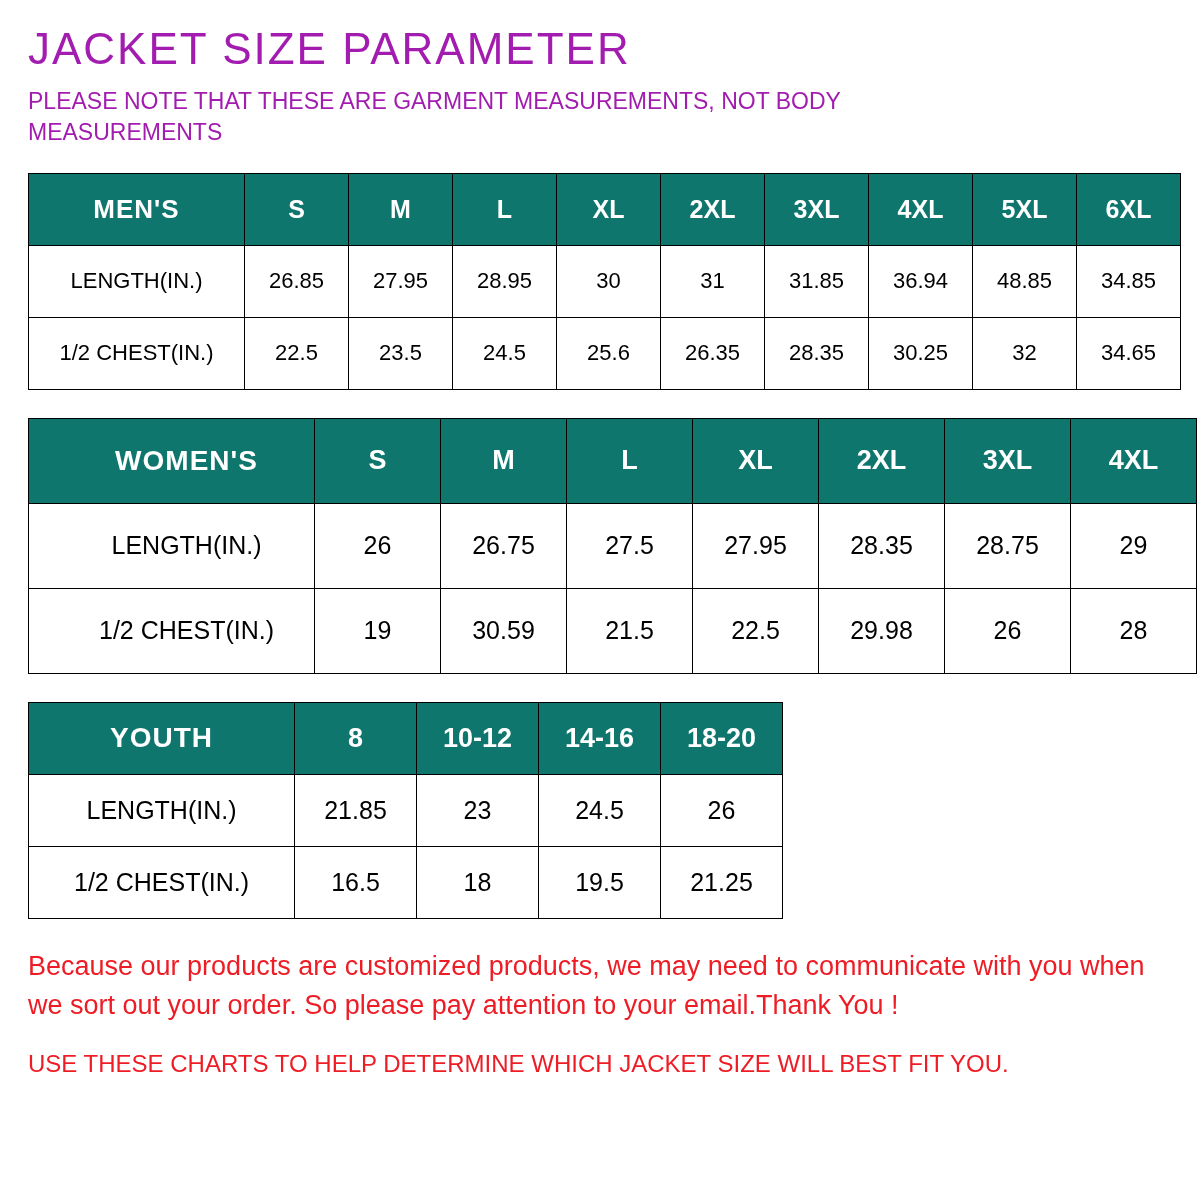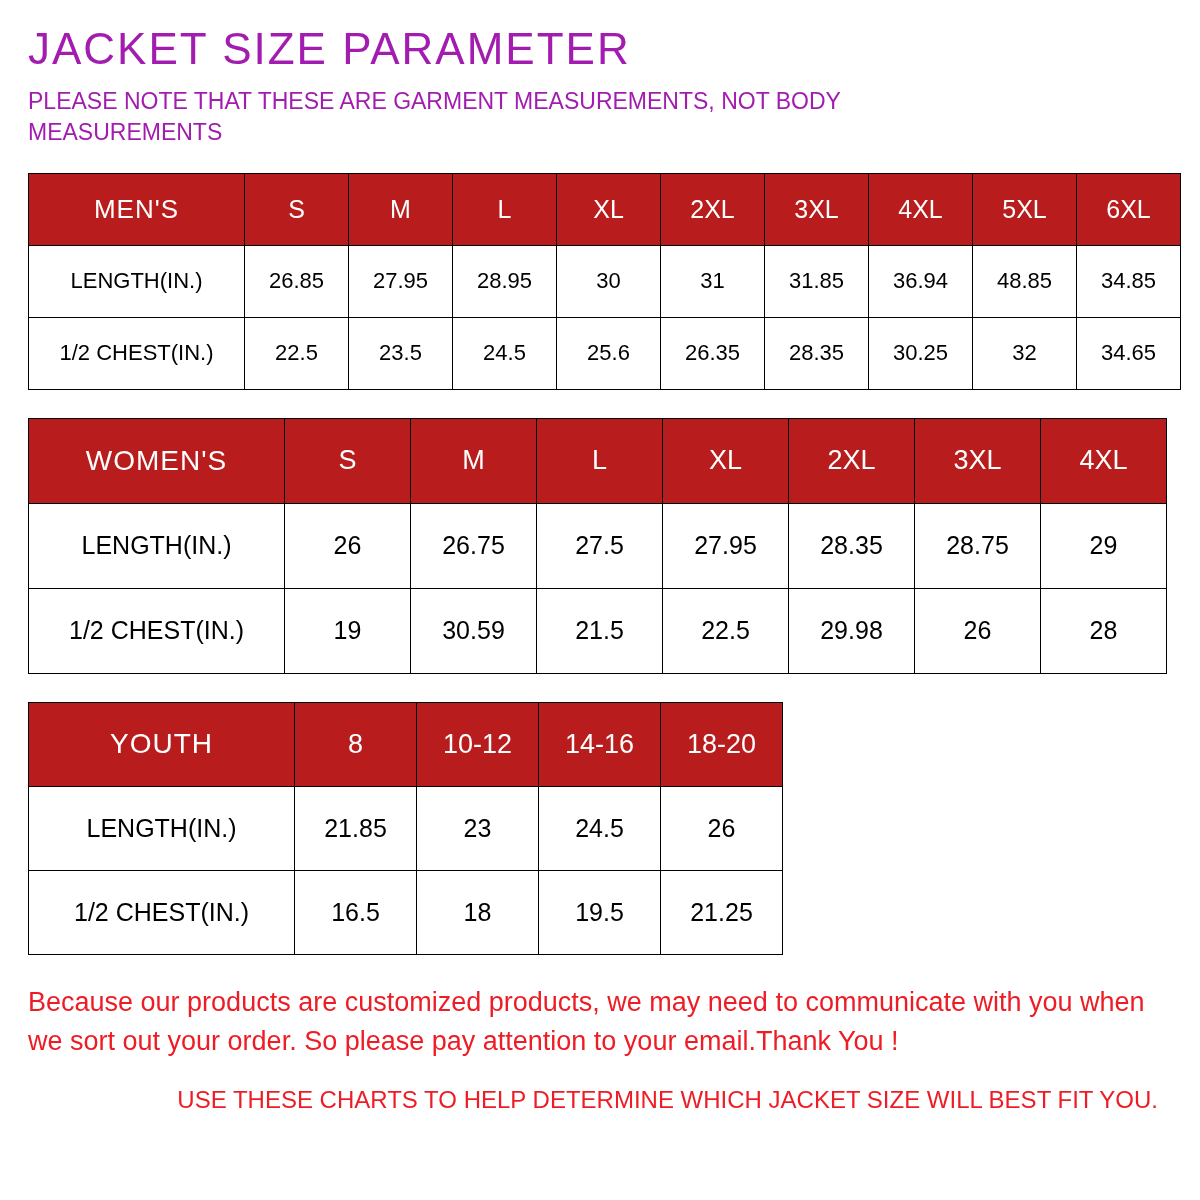--- a/index.html
+++ b/index.html
@@ -44,66 +44,65 @@
   table.size-table td {
     border: 1px solid #000;
     text-align: center;
     vertical-align: middle;
     font-size: 21px;
     color: #000;
     background: #ffffff;
     padding: 0;
   }
   table.size-table tr.header td {
-    background: #b91c1c;
+    background: #0f766e;
     color: #ffffff;
-    font-weight: normal;
+    font-weight: bold;
   }
   table.size-table tr.header td.label-cell,
   table.size-table td.label-cell {
     font-size: 23px;
   }
   
   #men-table { width: 1145px; }
   #men-table tr { height: 72px; }
   #men-table td.label-cell { width: 215px; }
   #men-table td.data-cell { width: 103px; }
   #men-table tr.header td.label-cell { font-size: 26px; letter-spacing: 1px; }
   #men-table tr.header td.data-cell { font-size: 25px; }
   #men-table td { font-size: 22px; }
 
   
   #women-table { width: 1130px; }
   #women-table tr { height: 85px; }
-  #women-table td.label-cell { width: 255px; }
+  #women-table td.label-cell { width: 255px; padding-left: 30px; }
   #women-table td.data-cell { width: 125px; }
   #women-table tr.header td.label-cell { font-size: 28px; letter-spacing: 1px; }
   #women-table tr.header td.data-cell { font-size: 27px; }
   #women-table td { font-size: 25px; }
 
   
   #youth-table { width: 750px; }
-  #youth-table tr { height: 84px; }
+  #youth-table tr { height: 72px; }
   #youth-table td.label-cell { width: 265px; }
   #youth-table td.data-cell { width: 121px; }
   #youth-table tr.header td.label-cell { font-size: 28px; letter-spacing: 1px; }
   #youth-table tr.header td.data-cell { font-size: 27px; }
   #youth-table td { font-size: 25px; }
 
   .footer-red {
     color: #ee1c25;
     font-size: 27px;
     line-height: 1.45;
     margin: 12px 0 0 0;
     max-width: 1130px;
   }
   .footer-red.second {
     margin-top: 22px;
     font-size: 24px;
-    text-align: right;
   }
 </style>
 </head>
 <body>
 
 <div class="page">
 
   <h1 class="title">JACKET SIZE PARAMETER</h1>
 
   <p class="note">PLEASE NOTE THAT THESE ARE GARMENT MEASUREMENTS, NOT BODY MEASUREMENTS</p>

